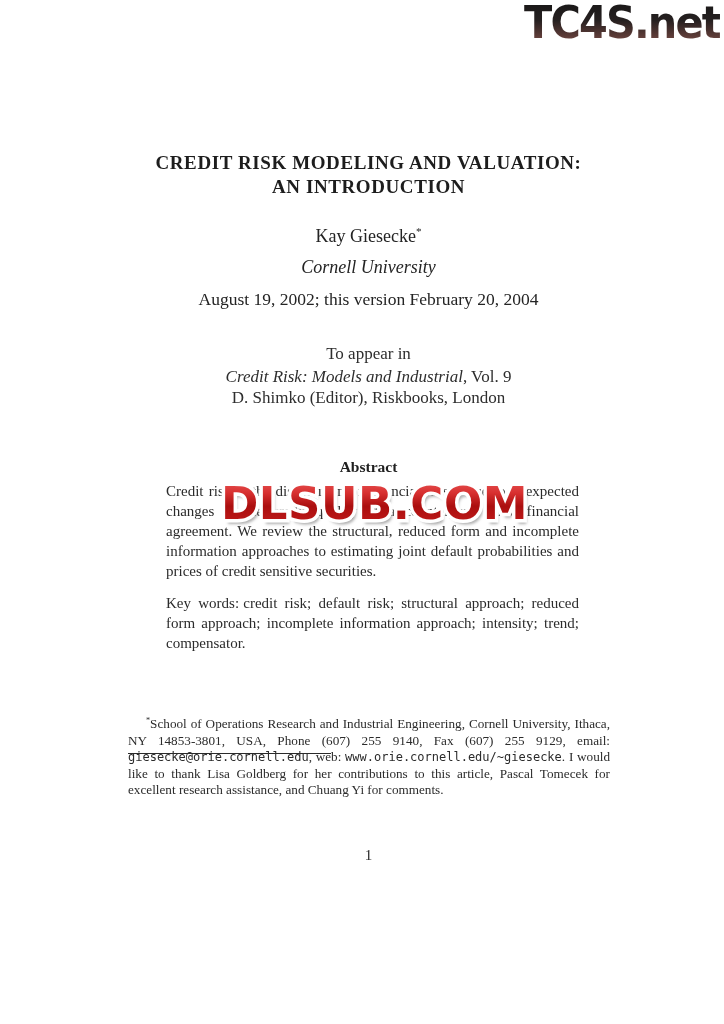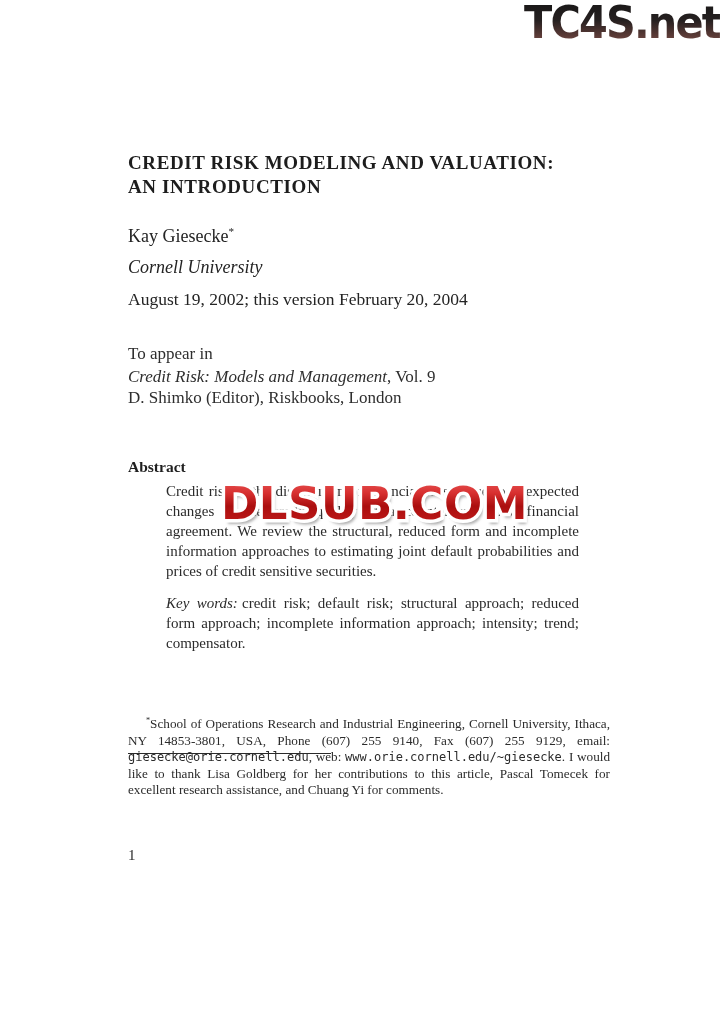--- a/index.html
+++ b/index.html
@@ -3,21 +3,21 @@
 <meta charset="utf-8">
 <style>
   * { margin:0; padding:0; box-sizing:border-box; }
   html,body { background:#ffffff; }
   .page {
     position:relative; width:724px; height:964px; margin:0 auto;
     background:#ffffff; overflow:hidden;
     font-family:"Liberation Serif", serif; color:#2e2e2e;padding-left:44px;
   }
   .abs { position:absolute; }
-  .centercol { left:128px; width:481px; }
+  .centercol { left:128px; width:481px; text-align:center; }
 
   
   .title-block { top:151px; font-weight:bold; font-size:19px; line-height:24px;
                  letter-spacing:0.6px; color:#1d1d1d; }
   .author-line { top:226px; font-size:18px; color:#242424; }
   .author-line sup, .footnote sup { font-size:62%; vertical-align:super; line-height:0; }
   .affil-line { top:257px; font-size:18px; font-style:italic; color:#242424; }
   .date-line  { top:289px; font-size:17.5px; color:#242424; }
 
   .toappear-line { top:344px; font-size:17px; }
@@ -26,21 +26,21 @@
   .editor-line   { top:388px; font-size:17px; }
 
   
   .abstract-head { top:458px; font-weight:bold; font-size:15.5px; color:#1f1f1f; }
   .abstract-body, .keywords-body {
     left:166px; width:413px; text-align:justify;
     font-size:15px; line-height:20px; color:#2b2b2b;
   }
   .abstract-body { top:481px; }
   .keywords-body { top:593px; }
-  .keywords-body .kw-label { font-style:italic; margin-right:0.28em;margin-top:20px; }
+  .keywords-body .kw-label { margin-right:0.28em;margin-top:20px; }
 
   
   .fn-rule { top:753px; left:128px; width:203px; border-top:1.5px solid #2a2a2a; height:0; }
   .footnote {
     top:716px; left:128px; width:482px; text-align:justify; text-indent:18px;
     font-size:13.2px; line-height:16.6px; color:#2b2b2b;
   }
   .footnote .mono { font-family:"DejaVu Sans Mono", monospace; font-size:12px; }
   .page-number { top:847px; font-size:15px; color:#2b2b2b; }
 
@@ -106,21 +106,21 @@
   </div>
 
   <div class="abs centercol author-line">
     <span>Kay Giesecke</span><sup>*</sup>
   </div>
   <div class="abs centercol affil-line">Cornell University</div>
   <div class="abs centercol date-line">August 19, 2002; this version February 20, 2004</div>
 
   <div class="abs centercol toappear-line">To appear in</div>
   <div class="abs centercol venue-line">
-    <span class="it">Credit Risk: Models and Management</span><span>, Vol. 9</span>
+    <span class="it">Credit Risk: Models and Industrial</span><span>, Vol. 9</span>
   </div>
   <div class="abs centercol abstract-head">Abstract</div>
 
   <div class="abs centercol editor-line">D. Shimko (Editor), Riskbooks, London</div>
   <div class="abs abstract-body">Credit risk is the distribution of financial losses due to unexpected changes in the credit quality of a counterparty in a financial agreement. We review the structural, reduced form and incomplete information approaches to estimating joint default probabilities and prices of credit sensitive securities.</div>
 
   <div class="abs wm-dlsub">
     <span class="layer-back">DLSUB.COM</span>
     <span class="layer-front">DLSUB.COM</span>
   </div>

